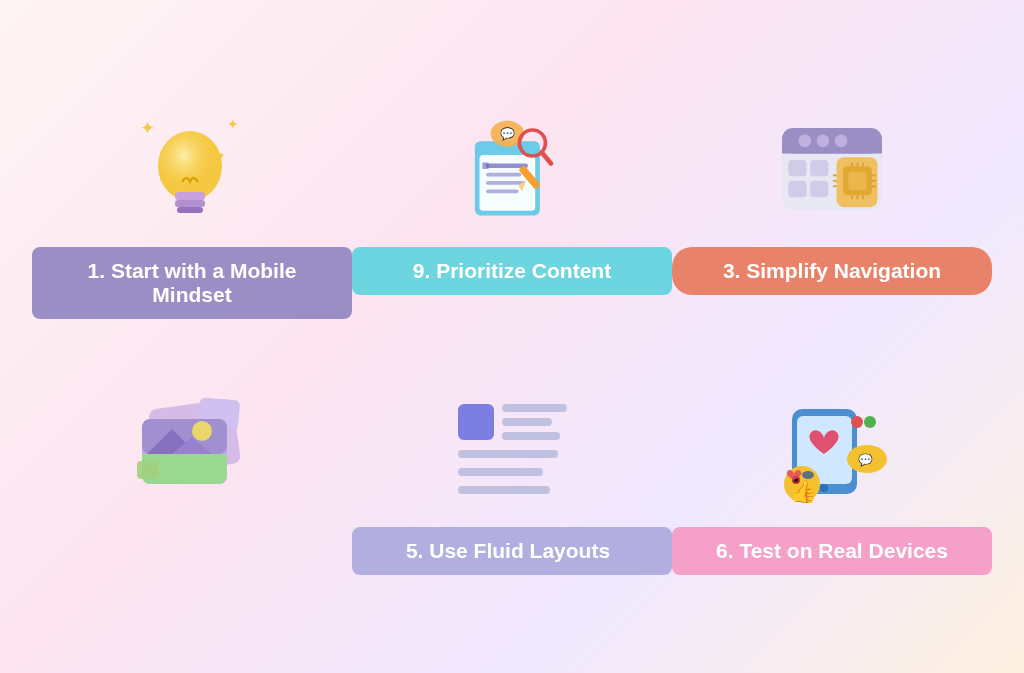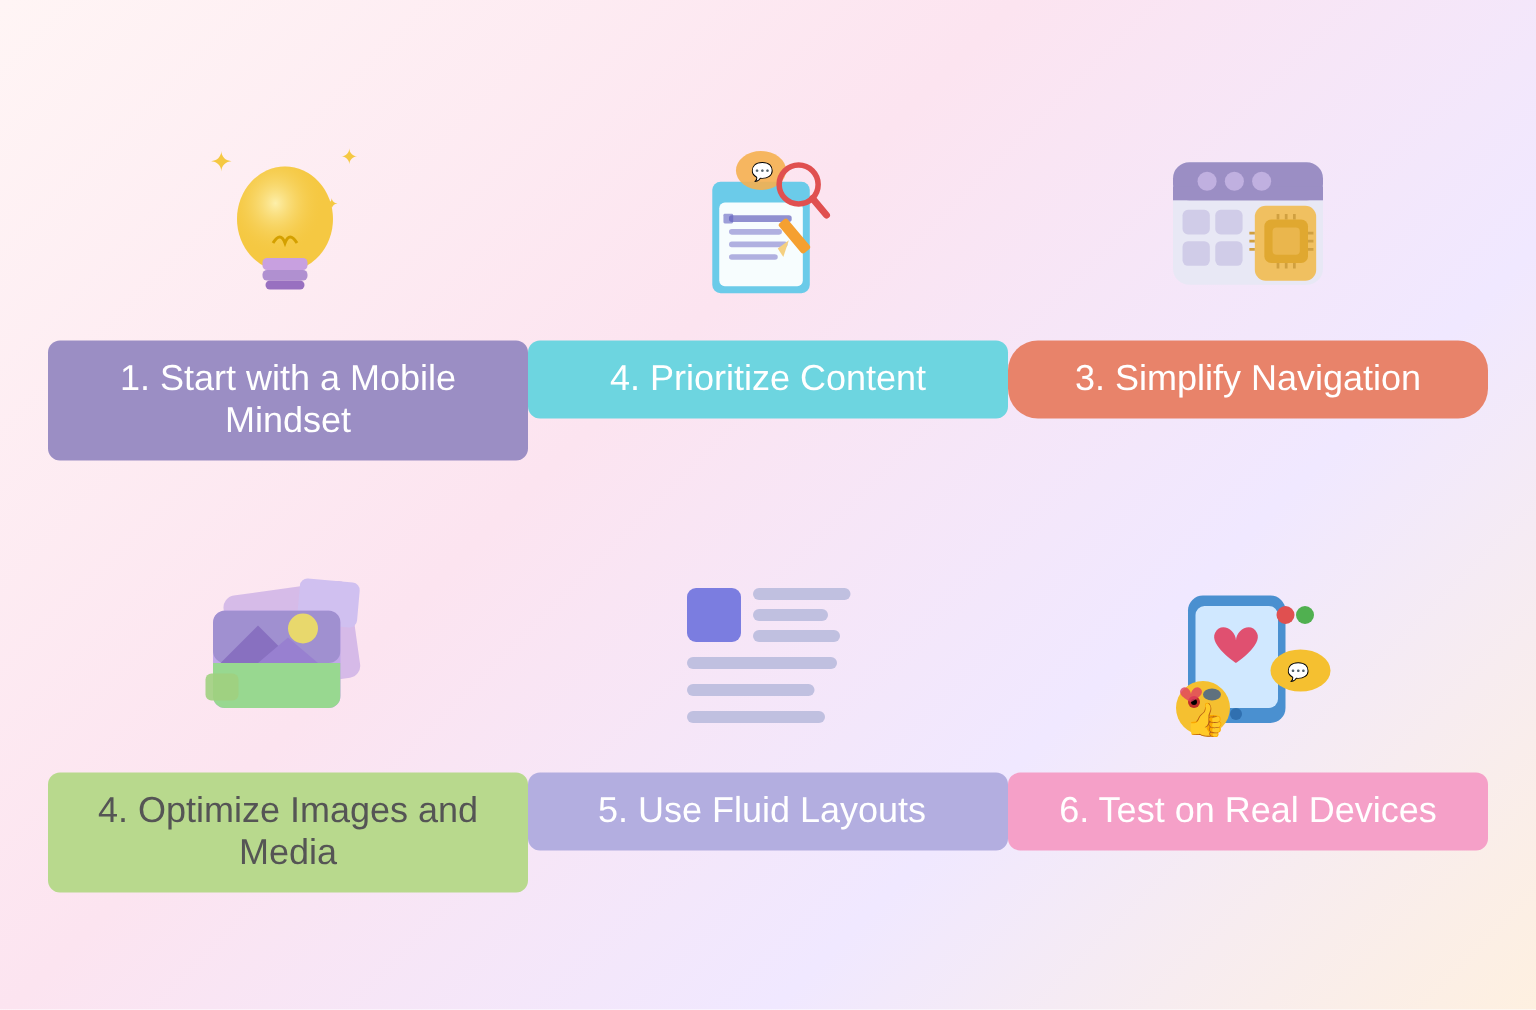--- a/index.html
+++ b/index.html
@@ -38,22 +38,22 @@
       align-items: center;
       justify-content: center;
       margin-bottom: 0px;
       font-size: 80px;
     }
 
     .label-bar {
       width: 100%;
       padding: 12px 20px;
       border-radius: 8px;
-      font-size: 24px;
-      font-weight: 400;
+      font-size: 21px;
+      font-weight: 700;
       text-align: center;
       color: #fff;
       margin-top: 8px;
     }
 
     
     .label-purple { background-color: #9b8ec4; }
     .label-cyan   { background-color: #6dd5e0; color: #fff; }
     .label-orange { background-color: #e8836a; border-radius: 20px; }
     .label-green  { background-color: #b8d98d; color: #555; }
@@ -170,21 +170,21 @@
           <text x="58" y="37" font-size="13" fill="white">💬</text>
 
           <circle cx="92" cy="42" r="14" fill="none" stroke="#e05050" stroke-width="4"></circle>
           <line x1="102" y1="52" x2="112" y2="64" stroke="#e05050" stroke-width="5" stroke-linecap="round"></line>
 
           <rect x="85" y="65" width="8" height="28" rx="2" fill="#f5a030" transform="rotate(-40 89 79)"></rect>
           <polygon points="77,88 85,82 81,94" fill="#f5d080"></polygon>
         </svg>
       </div>
     </div>
-    <div class="label-bar label-cyan">4.  Prioritize Content</div>
+    <div class="label-bar label-cyan">9.  Prioritize Content</div>
   </div>
 
   <div class="cell">
     <div class="icon-area">
       <svg class="calendar-svg" viewBox="0 0 120 110">
 
         <rect x="5" y="10" width="110" height="90" rx="12" fill="#e8e8f5"></rect>
 
         <rect x="5" y="10" width="110" height="28" rx="12" fill="#9b8ec4"></rect>
         <rect x="5" y="28" width="110" height="10" fill="#9b8ec4"></rect>
@@ -238,21 +238,20 @@
         <polygon points="20,65 45,40 70,65" fill="#8870c0"></polygon>
         <polygon points="45,65 65,48 85,65" fill="#9880d0"></polygon>
 
         <circle cx="75" cy="42" r="10" fill="#f0e060" opacity="0.9"></circle>
 
         <rect x="15" y="65" width="85" height="30" rx="0" fill="#98d890" clip-path="url(#imgClip)"></rect>
 
         <rect x="10" y="72" width="22" height="18" rx="4" fill="#a0d080" opacity="0.9"></rect>
       </svg>
     </div>
-    <div class="label-bar label-green">4. Optimize Images and Media</div>
   </div>
 
   <div class="cell">
     <div class="icon-area">
       <div style="display:flex; flex-direction:column; gap:10px; align-items:flex-start; padding: 20px;">
         <div class="layout-row">
           <div class="layout-square" style="border-radius:6px;"></div>
           <div class="layout-lines">
             <div class="layout-line" style="width:65px;"></div>
             <div class="layout-line" style="width:50px;"></div>

